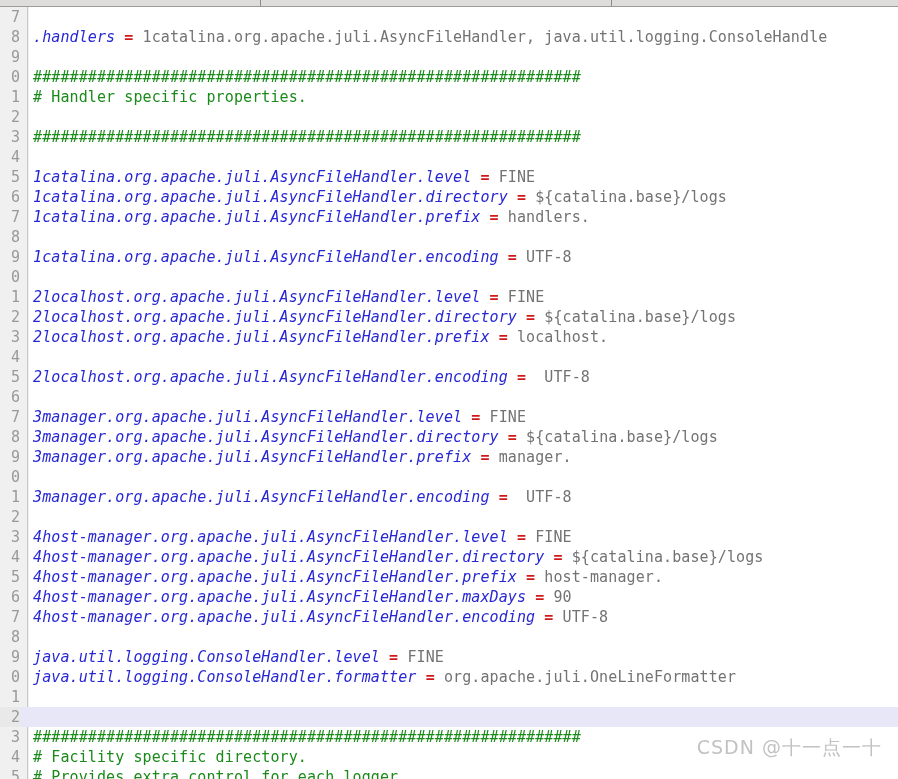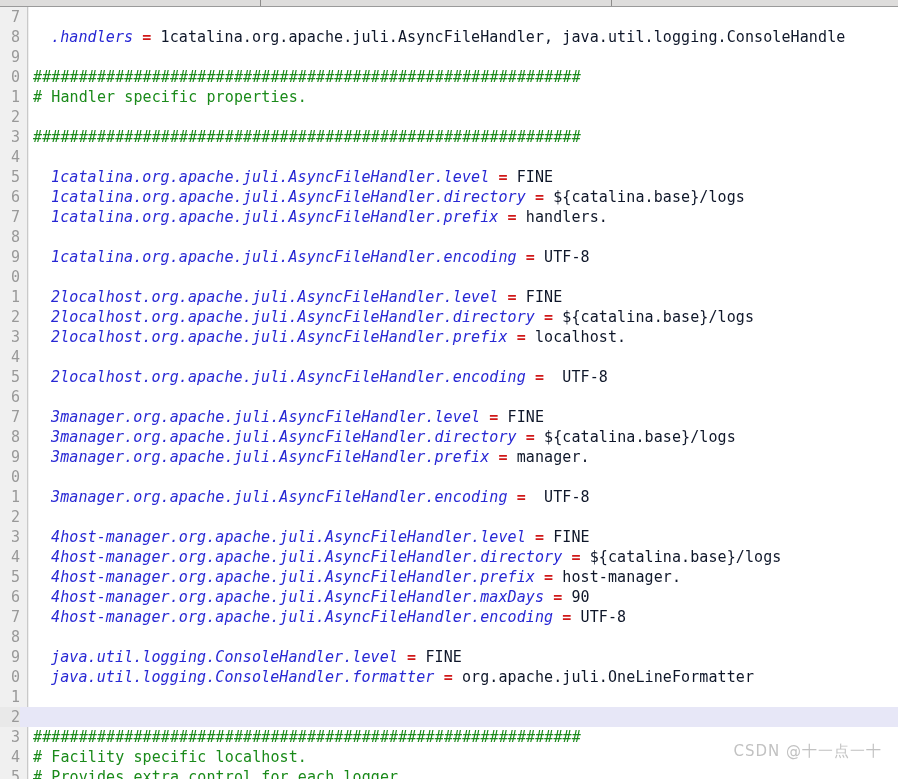--- a/index.html
+++ b/index.html
@@ -28,26 +28,26 @@
   .lines{position:absolute;left:0;top:0;width:898px;}
   .line{position:relative;height:20px;line-height:20px;white-space:pre;}
   .line.hl{background:#e7e7f7;}
   .line.hl .ln{background:#e9e9e9;}
   .ln{position:absolute;left:0;top:0;width:20px;height:20px;
       text-align:right;color:#999999;font-size:15px;font-family:"DejaVu Sans Mono","Liberation Mono",monospace;}
   .code{position:absolute;left:33px;top:0;height:20px;font-size:15px;
         font-family:"DejaVu Sans Mono","Liberation Mono",monospace;letter-spacing:0.1px;}
 
   .c-comment{color:#1a8a1a;}
-  .c-key{color:#2727d4;font-style:italic;margin-left:18px;}
+  .c-key{color:#2727d4;font-style:italic;}
   .c-eq{color:#d01818;font-weight:bold;}
-  .c-val{color:#0f172a;text-align:center;}
+  .c-val{color:#737373;text-align:center;}
 
   
-  .watermark{position:absolute;right:16px;bottom:18px;color:#c2c2c2;font-size:15px;
+  .watermark{position:absolute;right:16px;bottom:18px;color:#c2c2c2;font-size:19px;
              font-family:"DejaVu Sans","Liberation Sans",sans-serif;letter-spacing:1px;
              white-space:nowrap;user-select:none;}
 </style>
 </head>
 <body>
 
 <div id="app">
 
   <div class="topbar">
     <div class="seg a"></div>
@@ -92,19 +92,19 @@
         <div class="line"><span class="ln">4</span><span class="code"><span class="c-key">4host-manager.org.apache.juli.AsyncFileHandler.directory </span><span class="c-eq">=</span><span class="c-val"> ${catalina.base}/logs</span></span></div>
         <div class="line"><span class="ln">5</span><span class="code"><span class="c-key">4host-manager.org.apache.juli.AsyncFileHandler.prefix </span><span class="c-eq">=</span><span class="c-val"> host-manager.</span></span></div>
         <div class="line"><span class="ln">6</span><span class="code"><span class="c-key">4host-manager.org.apache.juli.AsyncFileHandler.maxDays </span><span class="c-eq">=</span><span class="c-val"> 90</span></span></div>
         <div class="line"><span class="ln">7</span><span class="code"><span class="c-key">4host-manager.org.apache.juli.AsyncFileHandler.encoding </span><span class="c-eq">=</span><span class="c-val"> UTF-8</span></span></div>
         <div class="line"><span class="ln">8</span><span class="code"></span></div>
         <div class="line"><span class="ln">9</span><span class="code"><span class="c-key">java.util.logging.ConsoleHandler.level </span><span class="c-eq">=</span><span class="c-val"> FINE</span></span></div>
         <div class="line"><span class="ln">0</span><span class="code"><span class="c-key">java.util.logging.ConsoleHandler.formatter </span><span class="c-eq">=</span><span class="c-val"> org.apache.juli.OneLineFormatter</span></span></div>
         <div class="line"><span class="ln">1</span></div>
         <div class="line hl"><span class="ln">2</span><span class="code"></span></div>
         <div class="line"><span class="ln">3</span><span class="code"><span class="c-comment">############################################################</span></span></div>
-        <div class="line"><span class="ln">4</span><span class="code"><span class="c-comment"># Facility specific localhost.</span></span></div>
+        <div class="line"><span class="ln">4</span><span class="code"><span class="c-comment"># Facility specific directory.</span></span></div>
         <div class="line"><span class="ln">5</span><span class="code"><span class="c-comment"># Provides extra control for each logger.</span></span></div>
       </div>
   </div>
 
   <div class="watermark">CSDN @十一点一十</div>
 </div>
 
 </body></html>

